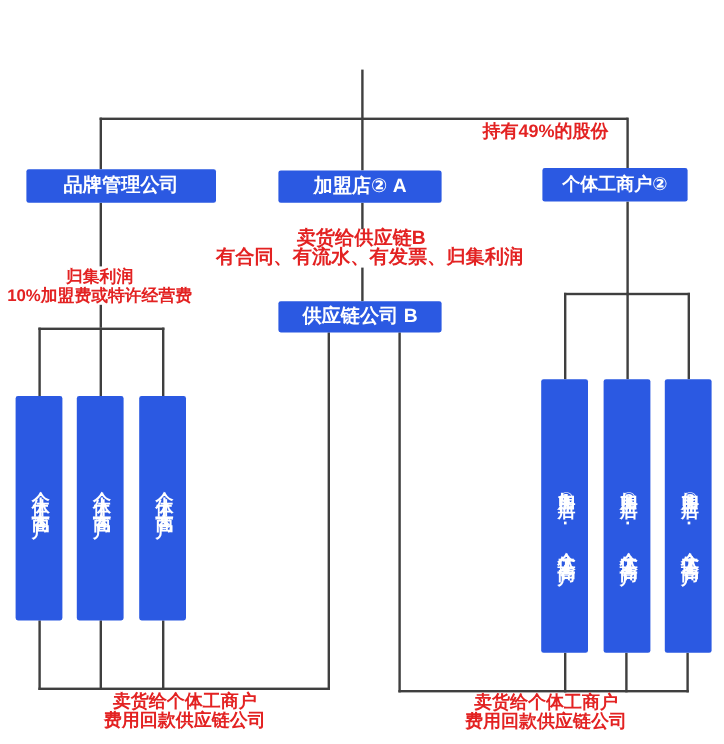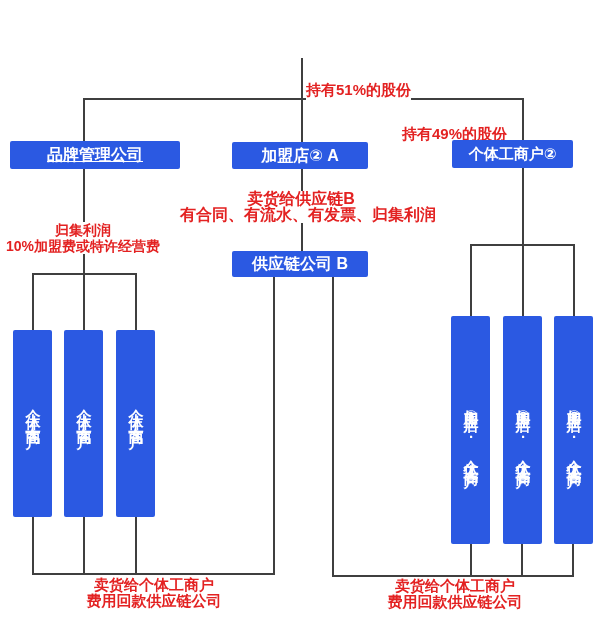--- a/index.html
+++ b/index.html
@@ -58,22 +58,21 @@
   <div class="vline" style="left:32px;top:517px;height:58px;"></div>
   <div class="vline" style="left:83px;top:517px;height:58px;"></div>
   <div class="vline" style="left:135px;top:517px;height:58px;"></div>
   <div class="hline" style="left:32px;top:573px;width:243px;"></div>
 
   <div class="vline" style="left:470px;top:544px;height:33px;"></div>
   <div class="vline" style="left:521px;top:544px;height:33px;"></div>
   <div class="vline" style="left:572px;top:544px;height:33px;"></div>
   <div class="hline" style="left:332px;top:575px;width:242px;"></div>
 
-  <div class="note" style="left:306px;top:81px;font-size:15px;">持有51%的股份</div>
-  <div class="note" style="left:402px;top:100px;font-size:15px;margin-top:25px;">持有49%的股份</div>
+  <div class="note" style="left:402px;top:100px;font-size:15px;">持有49%的股份</div>
 
   <div class="note" style="left:-2px;top:222px;width:170px;font-size:14px;line-height:16px;">
     <div>归集利润</div>
     <div>10%加盟费或特许经营费</div>
   </div>
 
   <div class="note" style="left:180px;top:191px;width:242px;font-size:16px;line-height:16px;">
     <div>卖货给供应链B</div>
     <div>有合同、有流水、有发票、归集利润</div>
   </div>
@@ -82,21 +81,21 @@
     <div>卖货给个体工商户</div>
     <div>费用回款供应链公司</div>
   </div>
 
   <div class="note" style="left:354px;top:578px;width:202px;font-size:15px;line-height:16px;">
     <div>卖货给个体工商户</div>
     <div>费用回款供应链公司</div>
   </div>
 
 
-  <div class="bluebox" style="left:10px;top:141px;width:170px;height:28px;font-size:16px;text-decoration:underline;">品牌管理公司</div>
+  <div class="bluebox" style="left:22px;top:141px;width:158px;height:28px;font-size:16px;">品牌管理公司</div>
 
   <div class="bluebox" style="left:232px;top:142px;width:136px;height:27px;font-size:16px;">加盟店② A</div>
 
   <div class="bluebox" style="left:452px;top:140px;width:121px;height:28px;font-size:15px;">个体工商户②</div>
 
   <div class="bluebox" style="left:232px;top:251px;width:136px;height:26px;font-size:16px;">供应链公司 B</div>
 
   <div class="vbox" style="left:13px;top:330px;width:39px;height:187px;">
     <span class="vtext" style="font-size:15px;letter-spacing:6px;">个体工商户①</span>
   </div>

